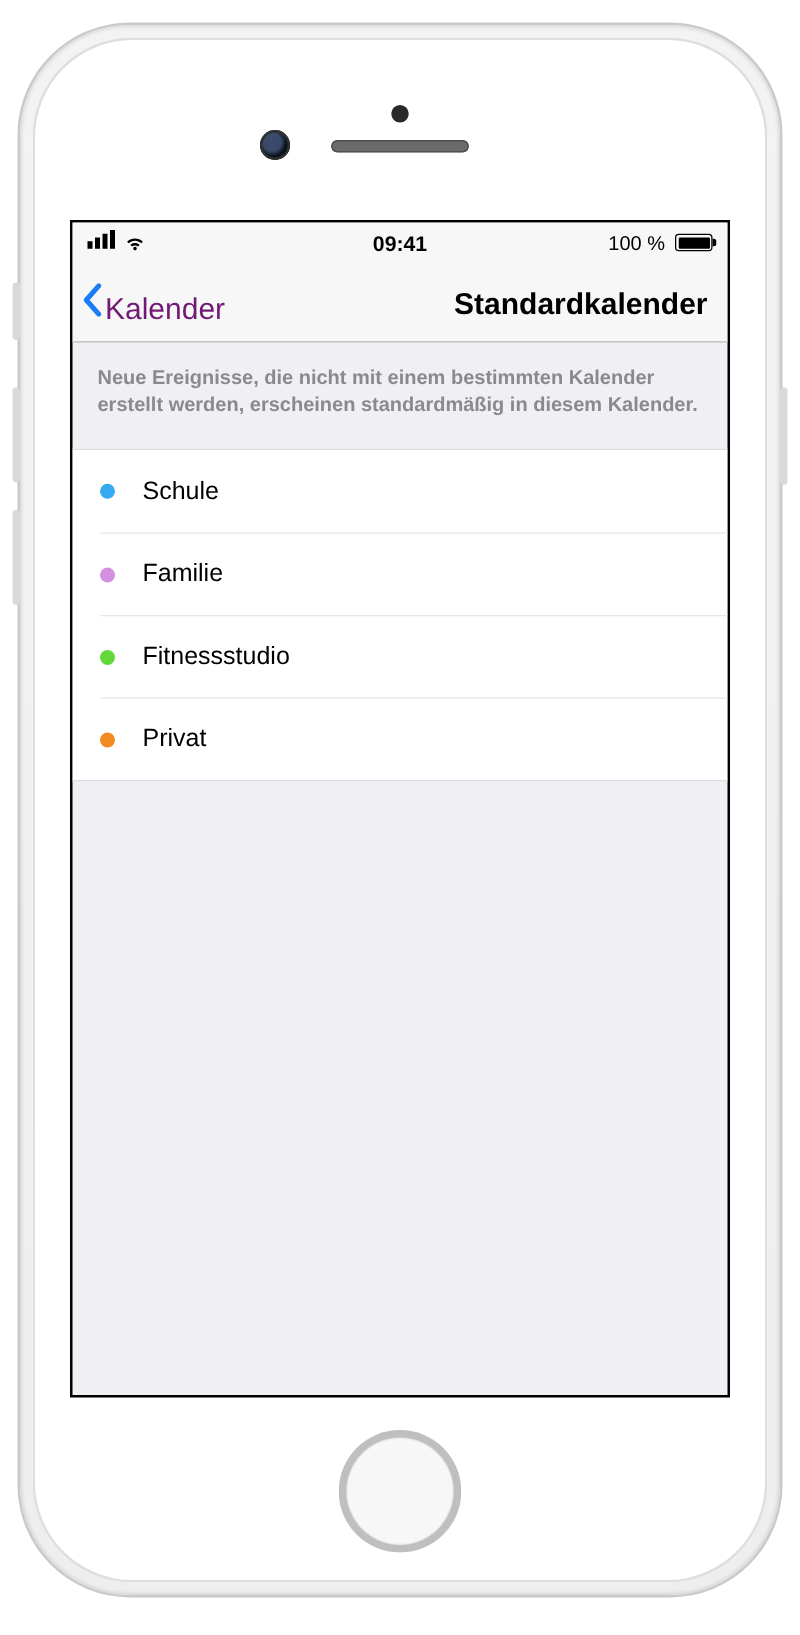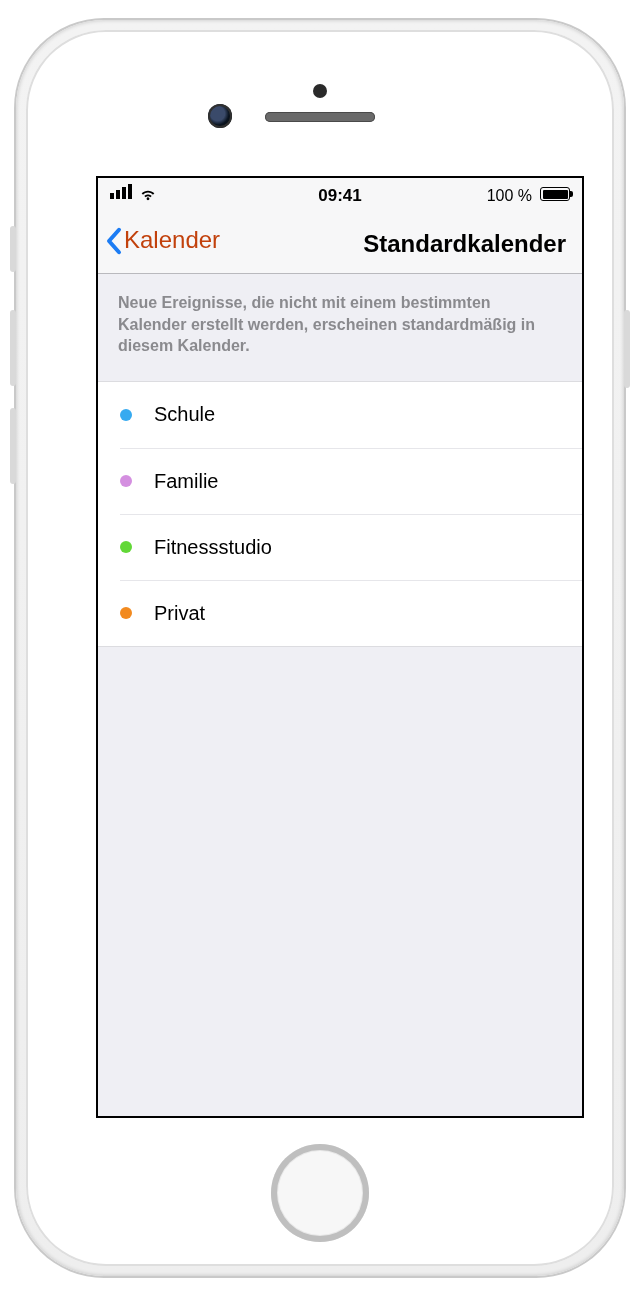--- a/index.html
+++ b/index.html
@@ -58,21 +58,20 @@
     background:#f7f7f7;
   }
 
   
   .screen {
     position:absolute;
     top:156px; left:40px; right:40px; bottom:158px;
     background:#efeff4;
     border:2px solid #000;
     overflow:hidden;
-    margin-left:40px;
   }
 
   
   .statusbar {
     height:36px;
     background:#f7f7f8;
     display:flex; align-items:center; justify-content:space-between;
     padding:0 12px;
     font-size:17px; font-weight:600; color:#000;
   }
@@ -93,22 +92,22 @@
 
   
   .navbar {
     position:relative;
     height:60px;
     background:#f7f7f8;
     border-bottom:1px solid #b9b9bd;
     display:flex; align-items:center;
   }
   .back {
-    display:flex; align-items:flex-start; gap:0px;
-    color:#c2410c; font-size:24px; padding-left:6px;
+    display:flex; align-items:flex-end; gap:0px;
+    color:#701a75; font-size:24px; padding-left:6px;
     cursor:pointer;
   }
   .back svg { width:20px; height:30px; }
   .nav-title {
     position:absolute; left:0; right:16px; text-align:right;
     font-size:24px; font-weight:600; color:#000;
     pointer-events:none;
   }
 
   

